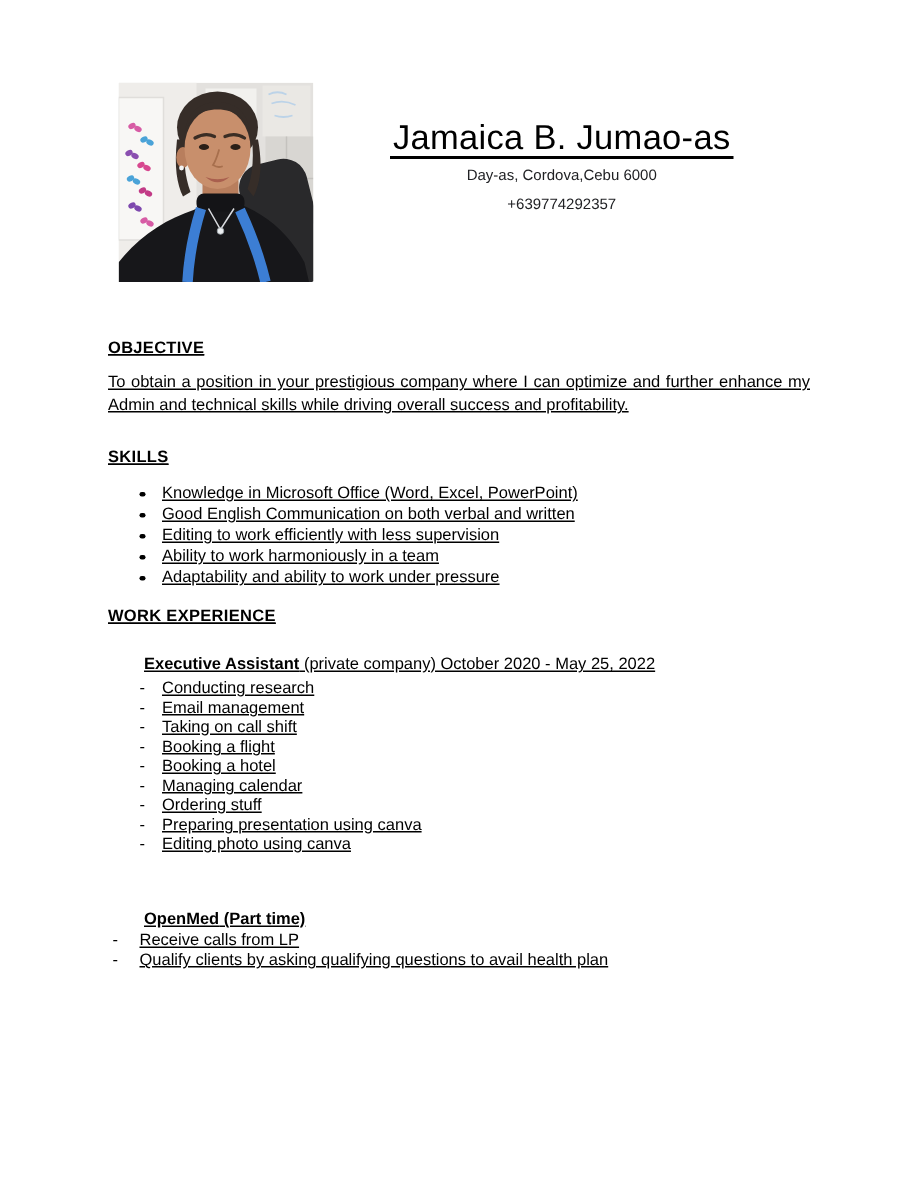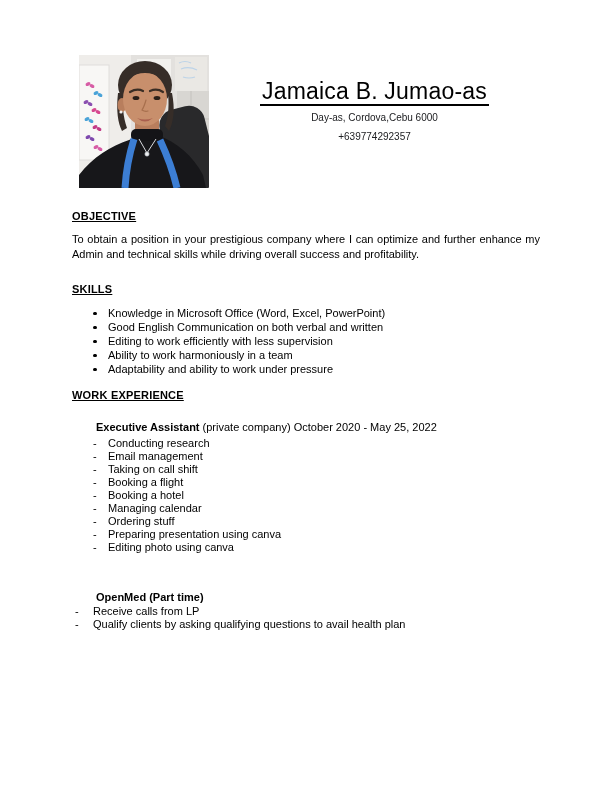--- a/index.html
+++ b/index.html
@@ -15,21 +15,21 @@
   .name{
     display:inline-block;font-size:23px;line-height:24px;font-weight:500;
     letter-spacing:0.2px;border-bottom:2px solid #000;padding:0 2px 1px 2px;
   }
   .sub{font-size:10px;line-height:11px;color:#202124;}
   .addr{margin-top:6px;}
   .email-line{margin-top:9px;}
   .email-link{color:#1155cc;text-decoration:underline;cursor:pointer;}
   .phone{margin-top:8px;}
   
-  .content{position:absolute;left:72px;top:210px;width:468px;font-size:11px;line-height:13px;}
+  .content{position:absolute;left:72px;top:226px;width:468px;font-size:11px;line-height:13px;text-decoration:underline;}
   .sec-heading{
     font-size:11px;font-weight:700;text-decoration:underline;margin:0;
     line-height:13px;letter-spacing:0.2px;
   }
   .objective-body{margin:9px 0 0 0;text-align:justify;line-height:15px;}
   .skills-heading{margin-top:21px;}
   ul{list-style:none;margin:0;padding:0;}
   .skills-list{margin-top:10px;}
   .skills-list li{position:relative;padding-left:36px;line-height:14px;}
   .skills-list li::before{

